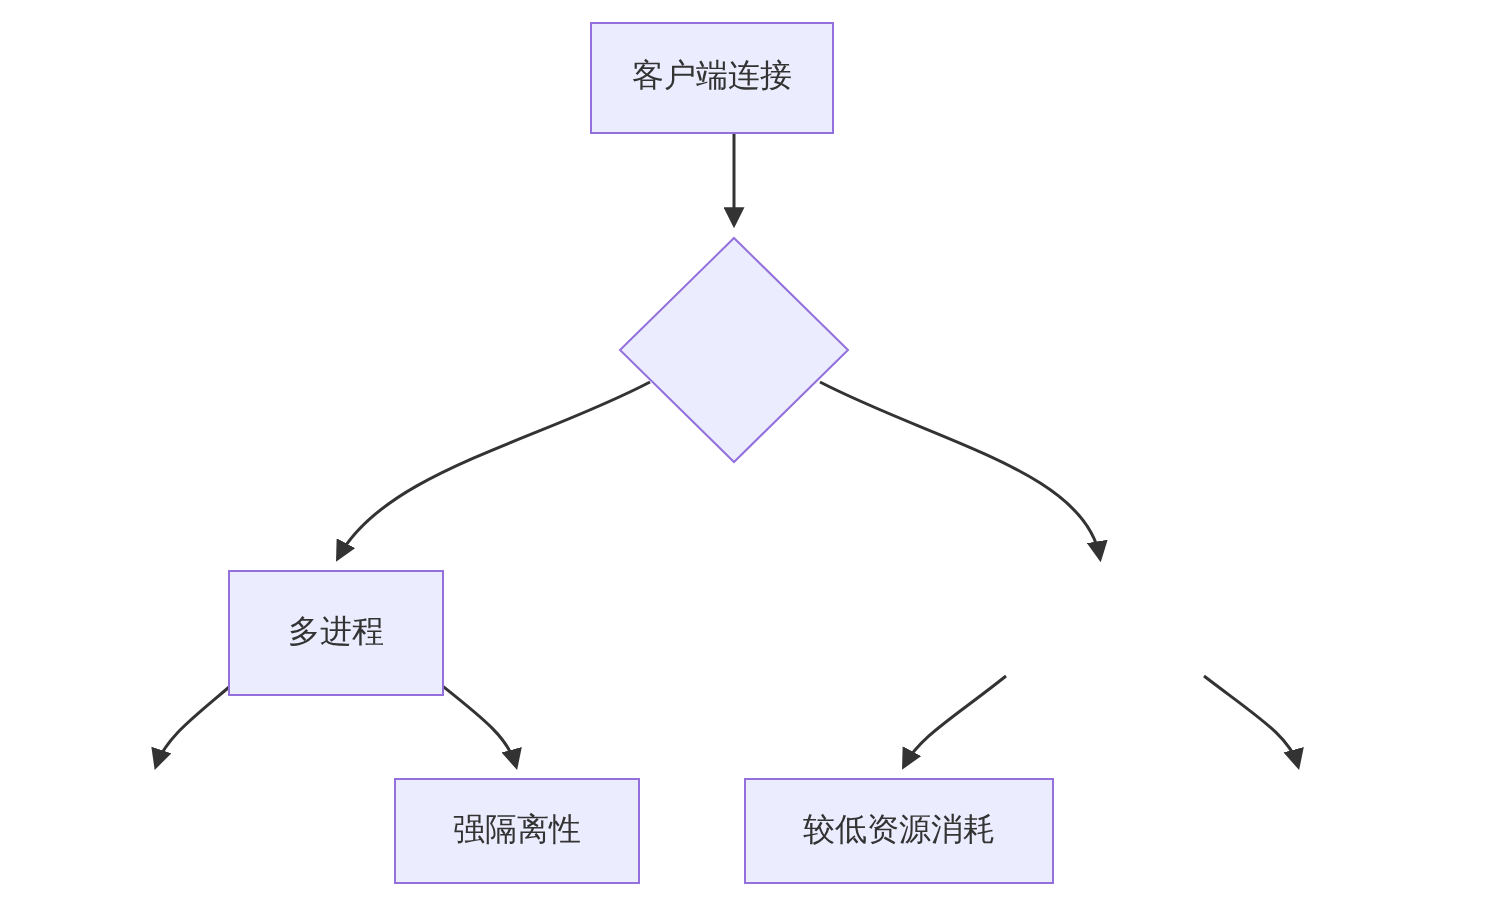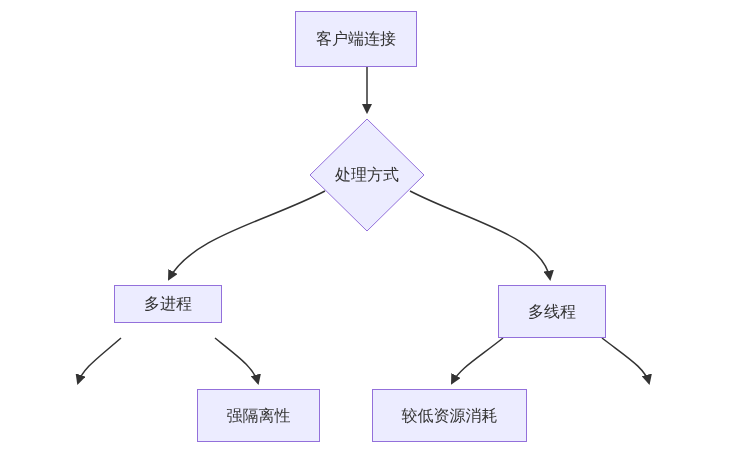--- a/index.html
+++ b/index.html
@@ -39,21 +39,21 @@
     color: #333333;
     font-size: 16px;
     display: flex;
     align-items: center;
     justify-content: center;
     text-align: center;
     background: transparent;
   }
   
   .n-client        { left: 295px; top: 11px;  width: 122px; height: 56px; }
-  .n-multiprocess  { left: 114px; top: 285px; width: 108px; height: 38px; }
+  .n-multiprocess  { left: 114px; top: 285px; width: 108px; height: 63px; }
   .n-multithread   { left: 498px; top: 285px; width: 108px; height: 53px; }
   .n-high-resource { left: 7px;   top: 389px; width: 141px; height: 53px; }
   .n-isolation     { left: 197px; top: 389px; width: 123px; height: 53px; }
   .n-lower-resource{ left: 372px; top: 389px; width: 155px; height: 53px; }
   .n-thread-sync   { left: 577px; top: 389px; width: 142px; height: 53px; }
   .l-decision      { left: 317px; top: 155px; width: 100px; height: 40px; }
 </style>
 </head>
 <body>
 
@@ -74,31 +74,25 @@
     <path d="M121,338 C98,358 83,368 78,383" fill="none" stroke="#333333" stroke-width="1.5" marker-end="url(#arrow)"></path>
     <path d="M215,338 C240,358 254,368 258,383" fill="none" stroke="#333333" stroke-width="1.5" marker-end="url(#arrow)"></path>
     <path d="M503,338 C478,358 460,368 452,383" fill="none" stroke="#333333" stroke-width="1.5" marker-end="url(#arrow)"></path>
     <path d="M602,338 C628,358 645,368 649,383" fill="none" stroke="#333333" stroke-width="1.5" marker-end="url(#arrow)"></path>
   </svg>
 
   <div class="node n-client">
     <span>客户端连接</span>
   </div>
 
-  <div class="diamond-label l-decision">
-    <span>处理方式</span>
-  </div>
 
   <div class="node n-multiprocess">
     <span>多进程</span>
   </div>
 
-  <div class="node n-multithread">
-    <span>多线程</span>
-  </div>
 
 
   <div class="node n-isolation">
     <span>强隔离性</span>
   </div>
 
   <div class="node n-lower-resource">
     <span>较低资源消耗</span>
   </div>
 

